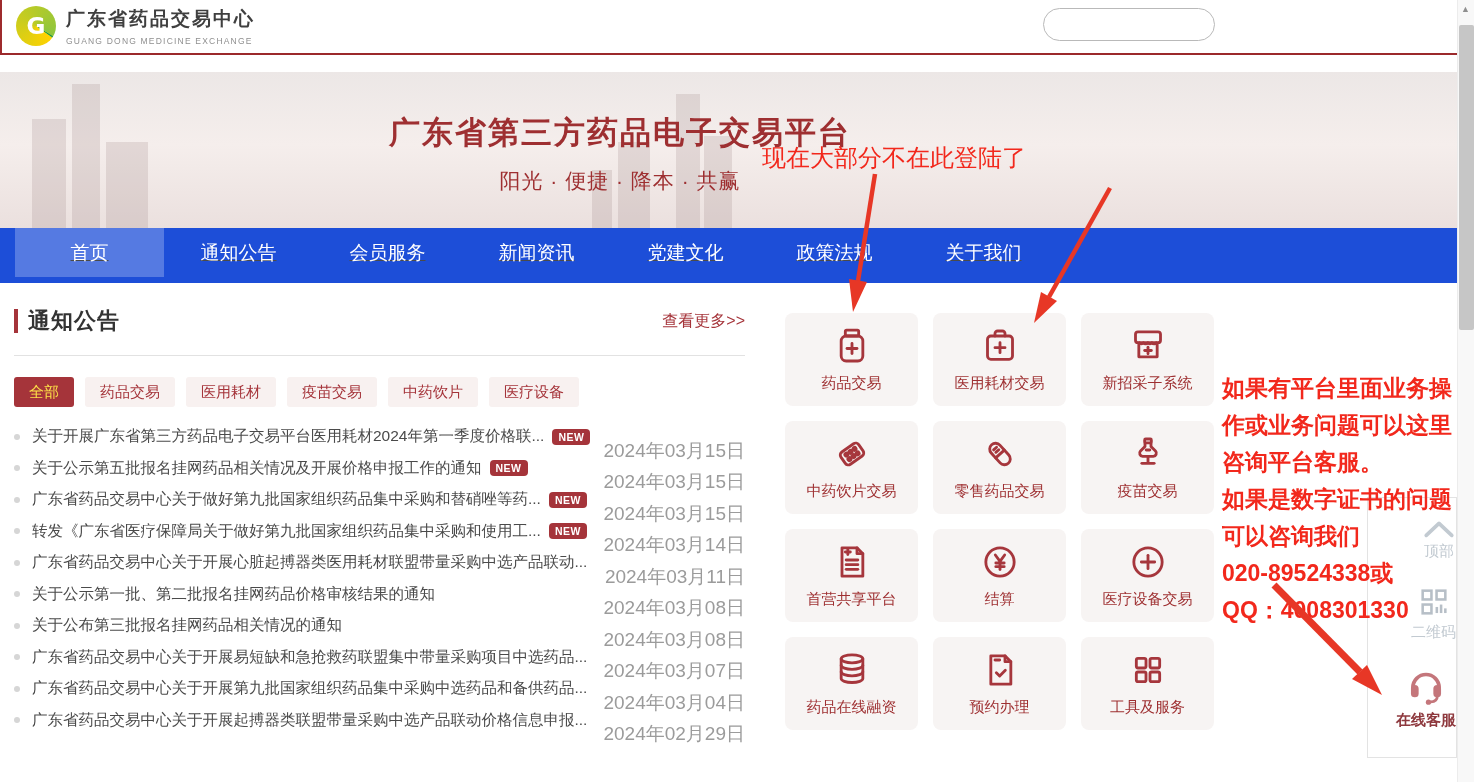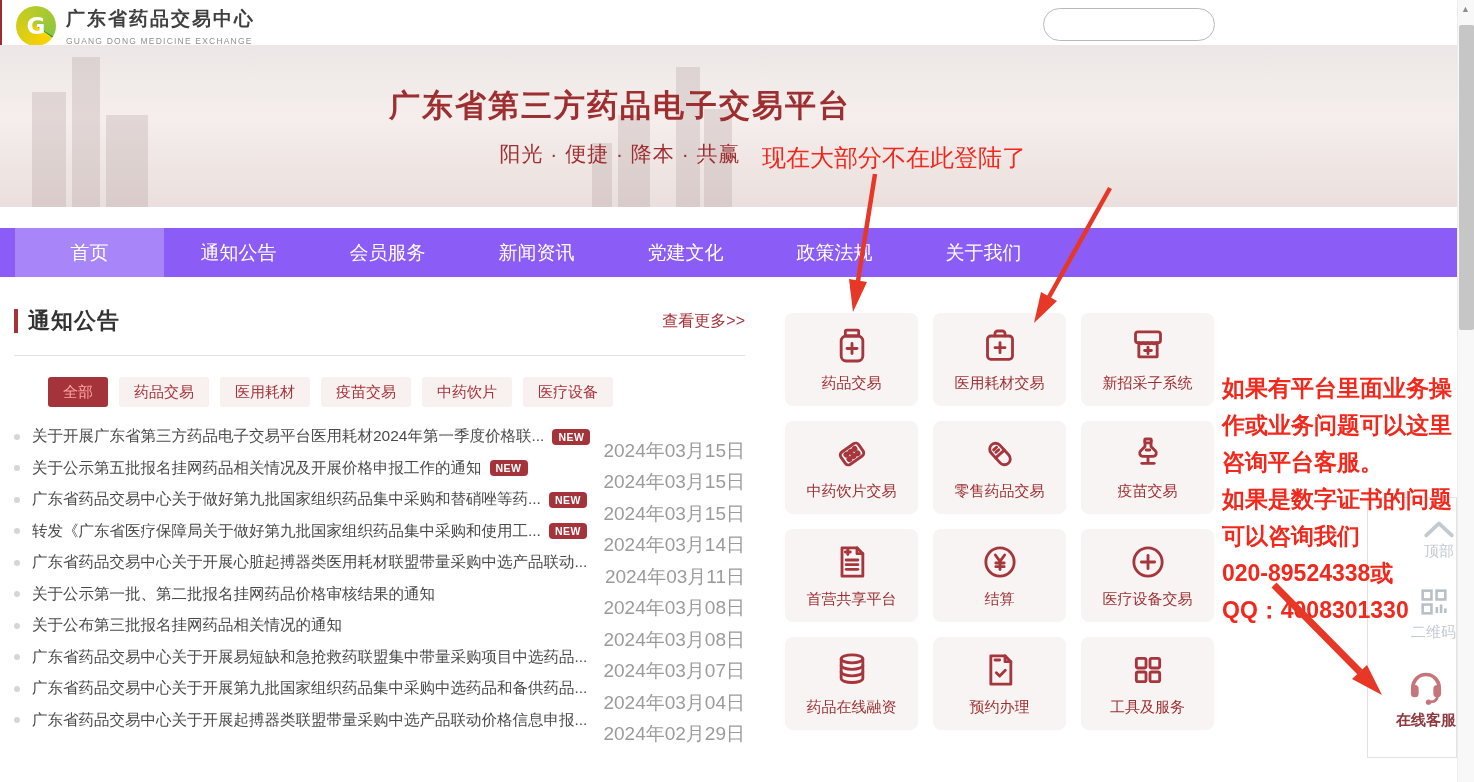--- a/index.html
+++ b/index.html
@@ -17,41 +17,41 @@
     background:conic-gradient(from 120deg,#8dc63f,#2fa84f,#1f8a3d,#8dc63f,#ffd200 2%,#8dc63f);
     display:flex; align-items:center; justify-content:center; }
   .logo-mark span { color:#fff; font-size:23px; font-weight:bold; font-family:"DejaVu Sans",sans-serif; }
   .logo-text { margin-left:10px; }
   .logo-title { font-size:19px; font-weight:bold; color:#3f3f3f; letter-spacing:2px; }
   .logo-sub { font-size:8.5px; color:#8f8f8f; letter-spacing:1.2px; margin-top:4px; }
   .search-box { position:absolute; left:1043px; top:8px; width:172px; height:33px; border:1px solid #b9b9b9; border-radius:17px; background:#fff; display:flex; align-items:center; }
   .search-box input { flex:1; border:none; outline:none; background:transparent; padding:0 4px 0 16px; font-size:14px; }
   .search-box svg { margin-right:12px; }
   
-  .hero { position:absolute; left:0; top:45px; width:1457px; height:162px;
+  .hero { position:absolute; left:0; top:72px; width:1457px; height:162px;
     background:linear-gradient(180deg,#ece7e6 0%,#f5eeec 45%,#eadfdd 100%); overflow:hidden; }
   .bldg { position:absolute; bottom:0; background:rgba(150,124,124,0.20); }
   .hero-title { position:absolute; left:0; top:40px; width:1240px; text-align:center;
     font-size:31px; font-weight:bold; color:#9e2f31; letter-spacing:2px; }
   .hero-sub { position:absolute; left:0; top:95px; width:1240px; text-align:center;
     font-size:21px; color:#9e2f31; letter-spacing:1px; }
   
-  .nav { position:absolute; left:0; top:228px; width:1457px; height:49px; background:#8b5cf6; display:flex; padding-left:15px; }
+  .nav { position:absolute; left:0; top:228px; width:1457px; height:55px; background:#1d4ed8; display:flex; padding-left:15px;text-decoration:underline; }
   .nav-item { width:149px; height:49px; line-height:49px; text-align:center; color:#fff; font-size:19px; cursor:pointer; }
   .nav-item.active { background:rgba(255,255,255,0.25); }
   
   .notices { position:absolute; left:14px; top:303px; width:731px; }
   .sec-head { display:flex; align-items:center; height:36px; }
   .sec-bar { width:4px; height:24px; background:#a5343a; margin-right:10px; }
   .sec-title { font-size:22px; font-weight:bold; color:#333; letter-spacing:1px; }
   .sec-more { margin-left:auto; font-size:16px; color:#a5343a; cursor:pointer; }
   .divider { border-bottom:1px solid #e2e2e2; margin-top:16px; }
   .filters { display:flex; gap:11px; margin-top:21px; }
   .filter { height:30px; line-height:30px; padding:0 15px; font-size:15px; color:#a5343a; background:#f8f1f0; border-radius:3px; cursor:pointer; }
-  .filter.active { background:#a5343a; color:#fca5a5;margin-left:34px; }
+  .filter.active { background:#a5343a; color:#fde047; }
   .notice-list { list-style:none; margin-top:14px; }
   .notice-list li { display:flex; align-items:center; height:31.5px; }
   .bullet { width:6px; height:6px; border-radius:50%; background:#d6d6d6; margin-right:12px; flex:none; }
   .n-title { font-size:15.5px; color:#4a4a4a; white-space:nowrap; overflow:hidden; cursor:pointer; }
   .badge { flex:none; margin-left:8px; background:#a5343a; color:#fff; font-size:10.5px; font-weight:bold; padding:2px 6px; border-radius:4px; letter-spacing:0.5px; }
   .n-date { flex:none; margin-left:auto; font-size:19px; color:#9b9b9b; padding-left:10px;margin-top:28px; }
   
   .services { position:absolute; left:785px; top:313px; width:430px;
     display:grid; grid-template-columns:repeat(3,133px); grid-auto-rows:93px; gap:15px; }
   .card { background:#f7f4f3; border-radius:8px; display:flex; flex-direction:column; align-items:center; justify-content:center; cursor:pointer; }

